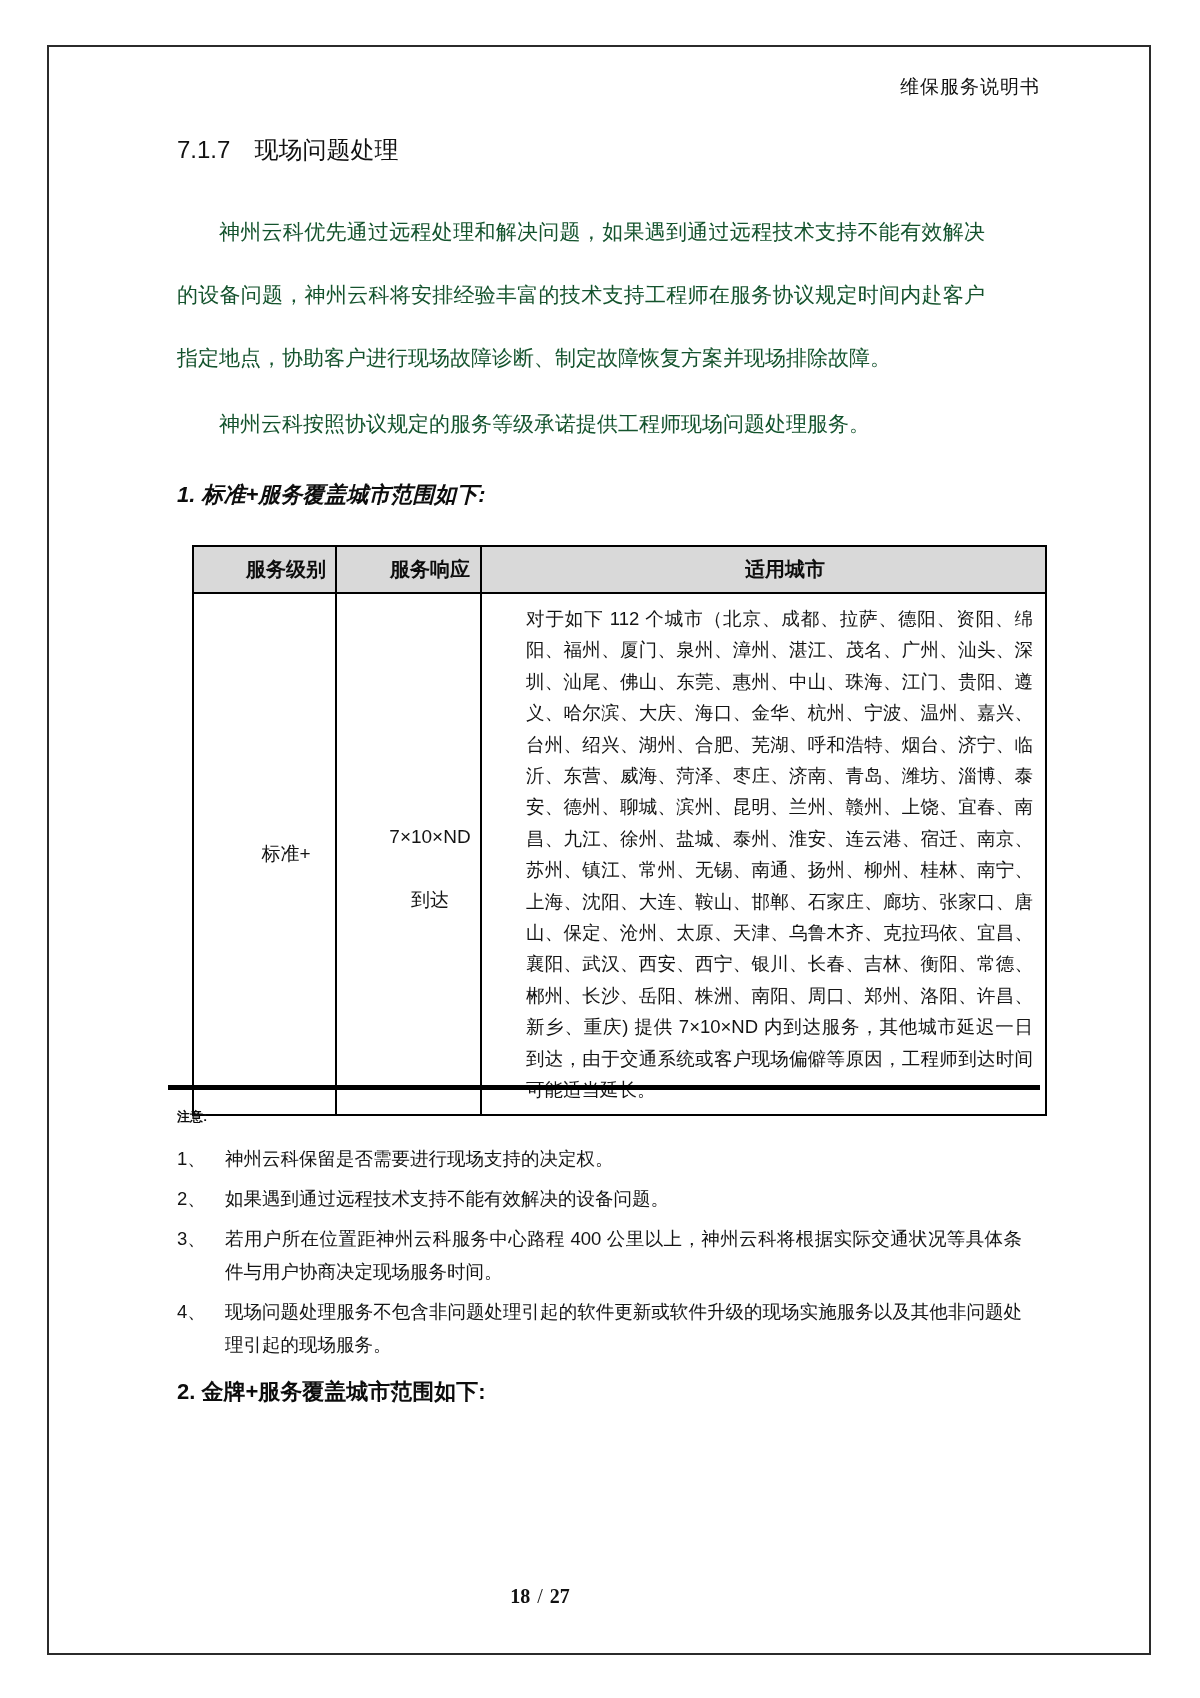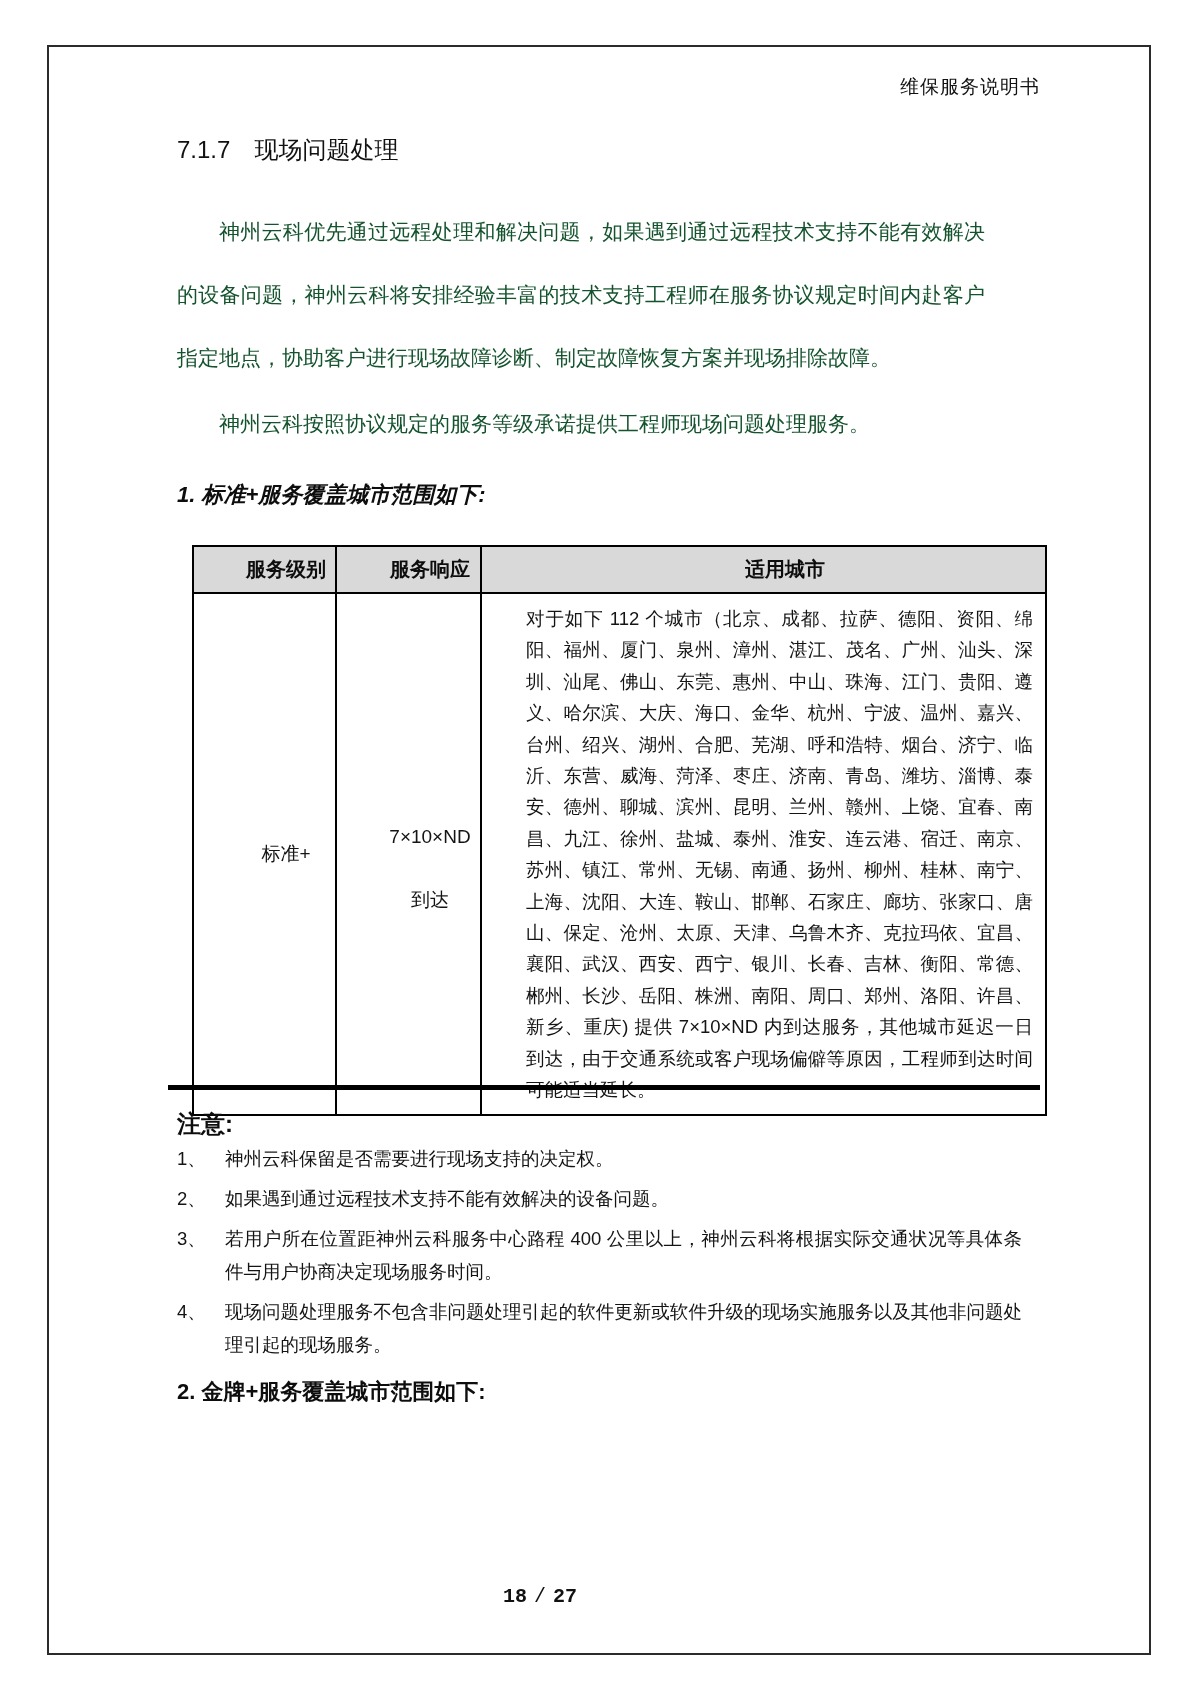--- a/index.html
+++ b/index.html
@@ -95,21 +95,21 @@
   }
   .thick-rule {
     position: absolute;
     left: 168px; top: 1085px;
     width: 872px; height: 4.5px;
     background: #000;
   }
   .notes-label {
     position: absolute;
     left: 177px; top: 1108px;
-    font-size: 24px;
+    font-size: 13px;
     font-weight: bold;
     color: #0d0d0d;
   }
   .notes-list {
     position: absolute;
     left: 177px; top: 1142px;
     width: 845px;
   }
   .note-item {
     display: flex;
@@ -123,21 +123,21 @@
   }
   .note-text {
     flex: 1 1 auto;
     text-align: justify;
   }
   .page-footer {
     position: absolute;
     left: 0; top: 1585px;
     width: 1080px;
     text-align: center;
-    font-family: Liberation Mono, monospace;
+    font-family: Liberation Serif, serif;
     font-size: 20px;
     color: #111;
   }
   .page-footer .pg-num { font-weight: bold; }
   .page-footer .pg-sep { font-weight: normal; padding: 0 7px; }
 </style>
 </head>
 <body>
 
 <div class="page-border"></div>

